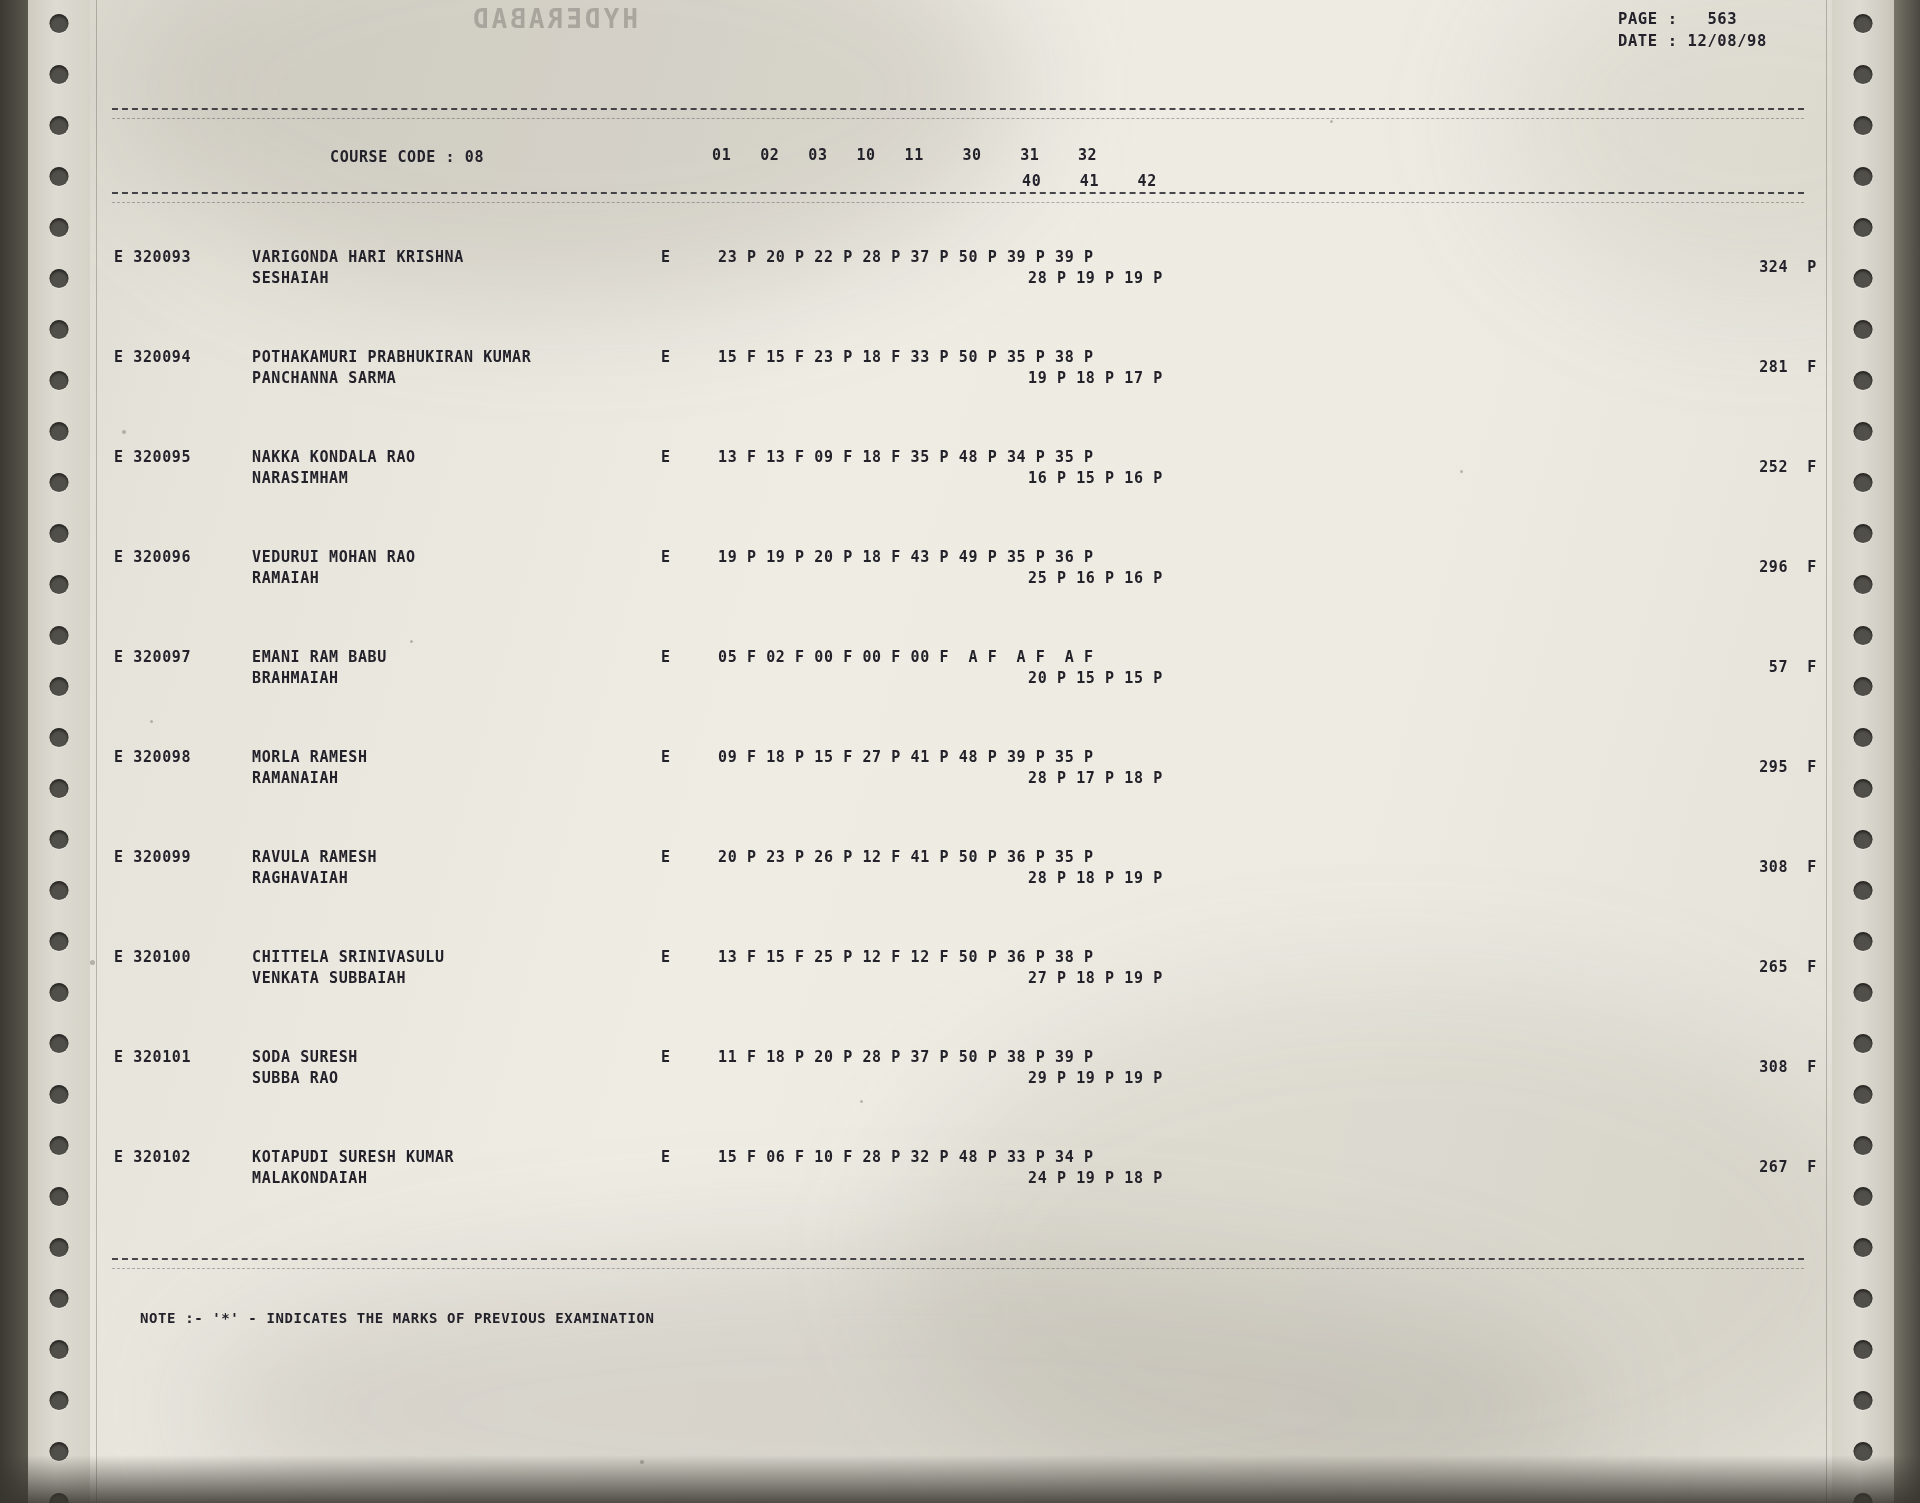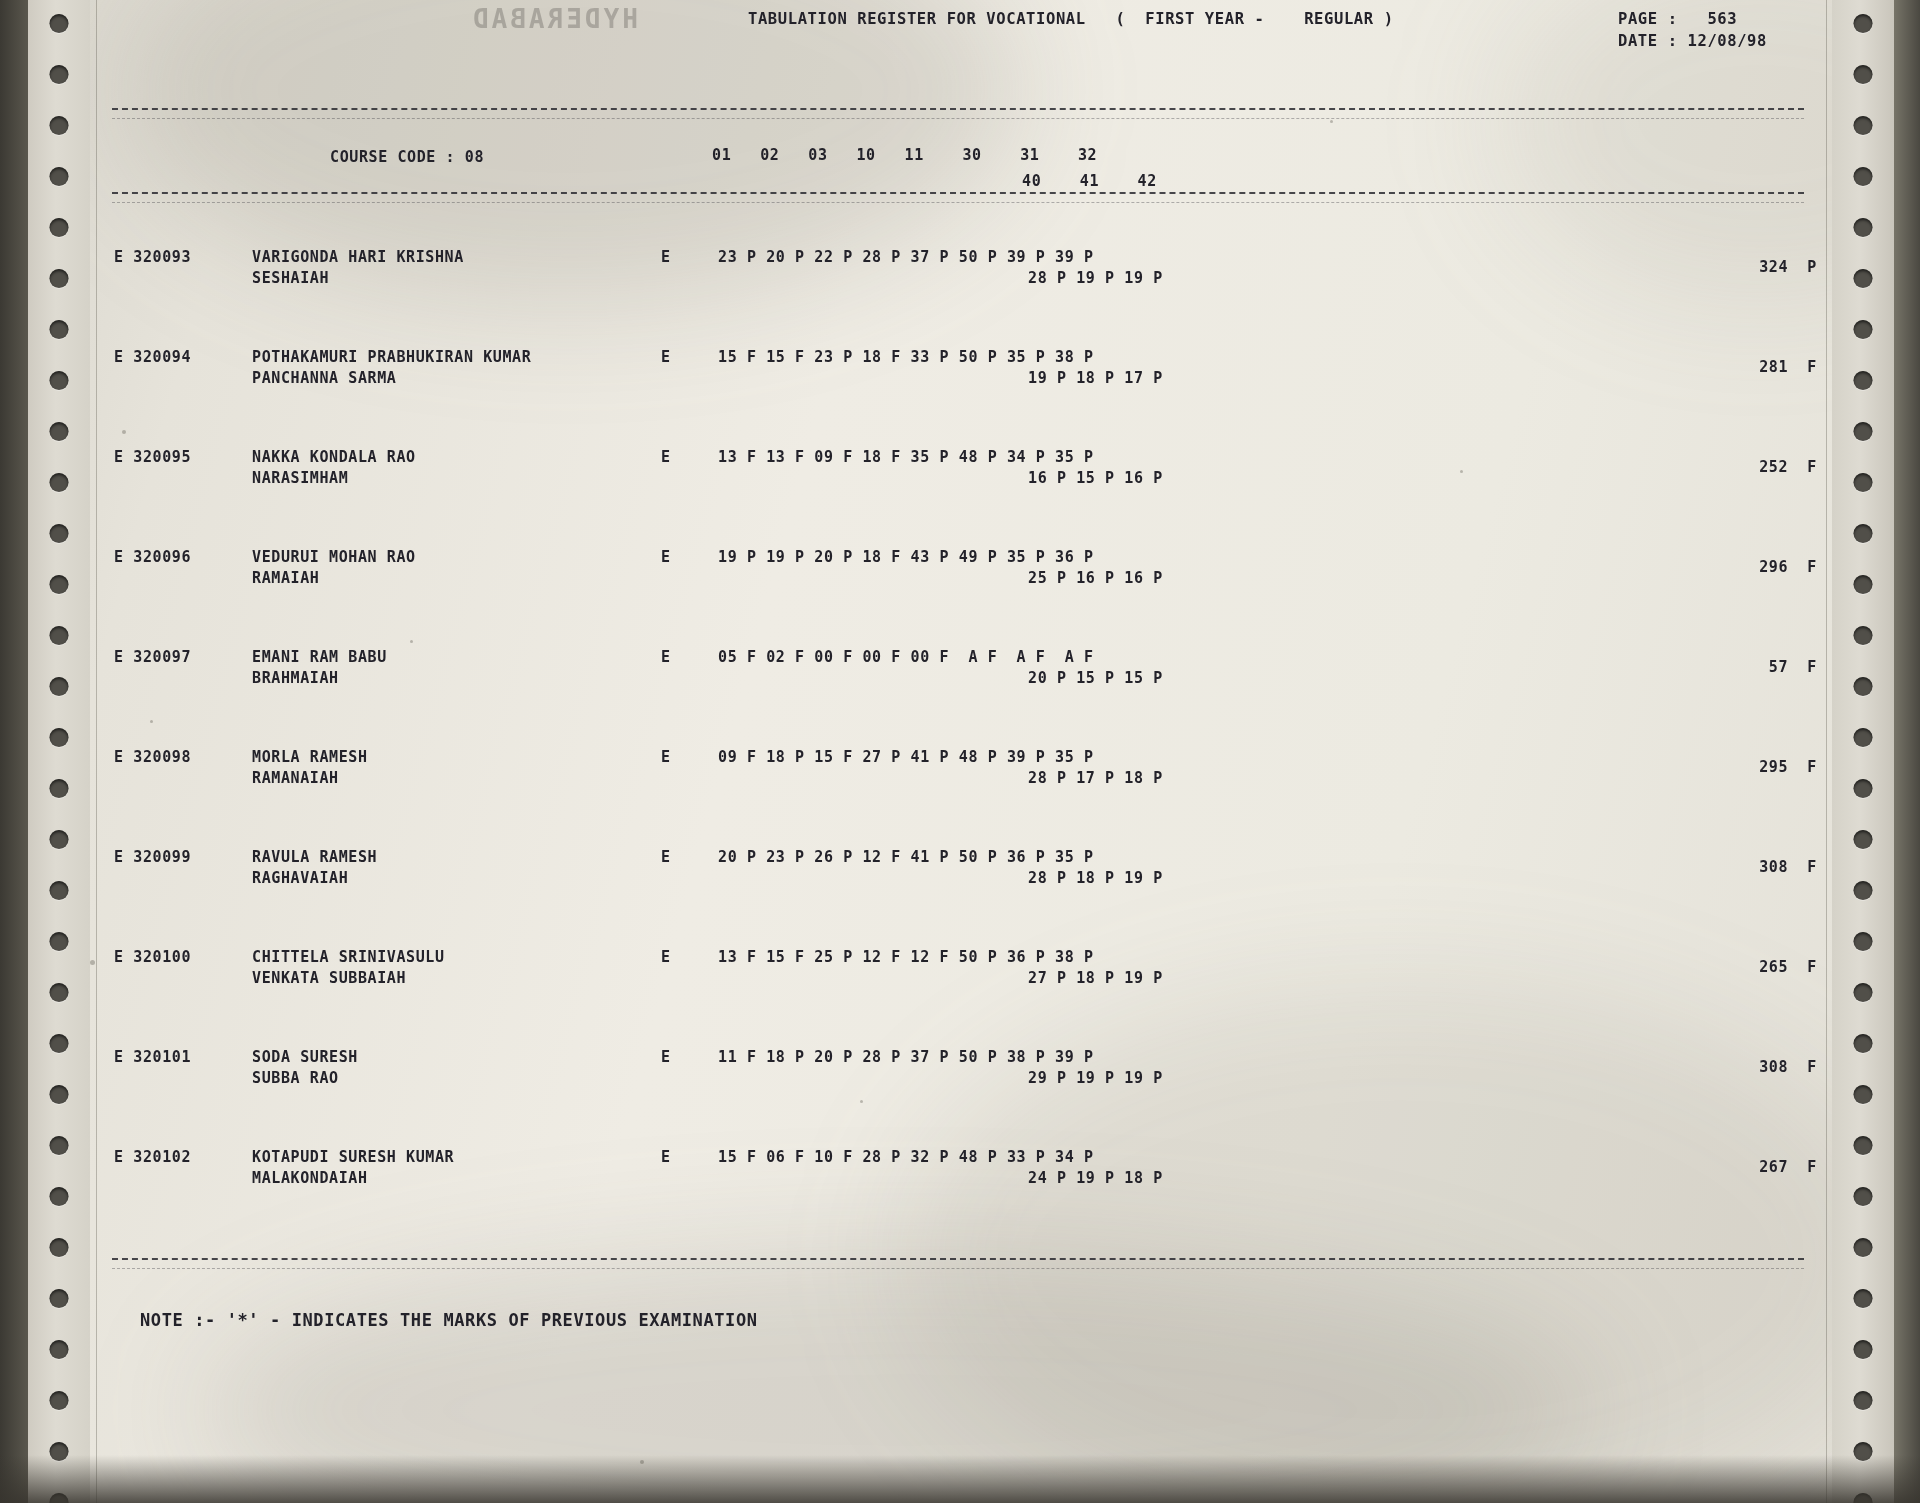--- a/index.html
+++ b/index.html
@@ -117,21 +117,21 @@
   
   .rec { position: absolute; left: 6px; width: 1524px; height: 60px; }
   .rec .rollno   { position: absolute; left: 108px; top: 0; }
   .rec .name     { position: absolute; left: 246px; top: 0; }
   .rec .father   { position: absolute; left: 246px; top: 21px; }
   .rec .medium   { position: absolute; left: 655px; top: 0; }
   .rec .marks1   { position: absolute; left: 712px; top: 0; }
   .rec .marks2   { position: absolute; left: 1022px; top: 21px; }
   .rec .total    { position: absolute; left: 1745px; top: 10px; text-align: right; width: 66px; }
 
-  #note { position: absolute; left: 140px; top: 1310px; font-size: 17px; }
+  #note { position: absolute; left: 140px; top: 1310px; font-size: 14px; }
 
   
   #ghost {
     position: absolute; left: 470px; top: 4px;
     font-size: 26px; font-weight: bold; letter-spacing: 3px;
     color: rgba(60,58,54,0.28);
     transform: scaleX(-1);
   }
   
   .speck { position: absolute; background: rgba(60,55,45,0.30); border-radius: 50%; }
@@ -214,21 +214,20 @@
       <div class="hole" style="top: 1493px;"></div>
     </div>
   <div class="feed-line fl1"></div>
   <div class="feed-line fl2"></div>
 
   <div id="content">
 
     <div id="ghost">HYDERABAD</div>
 
     <div id="hdr">
-      <div class="t b" style="position:relative;">TABULATION REGISTER FOR VOCATIONAL   (  FIRST YEAR -    REGULAR )</div>
     </div>
     <div id="pageno">
       <div class="t b" style="position:relative;">PAGE :   563</div>
       <div class="t b" style="position:relative;">DATE : 12/08/98</div>
     </div>
 
     <div class="rule r1"></div>
     <div class="rule-ghost" style="top:118px;"></div>
     <div class="rule r2"></div>
     <div class="rule-ghost" style="top:202px;"></div>

